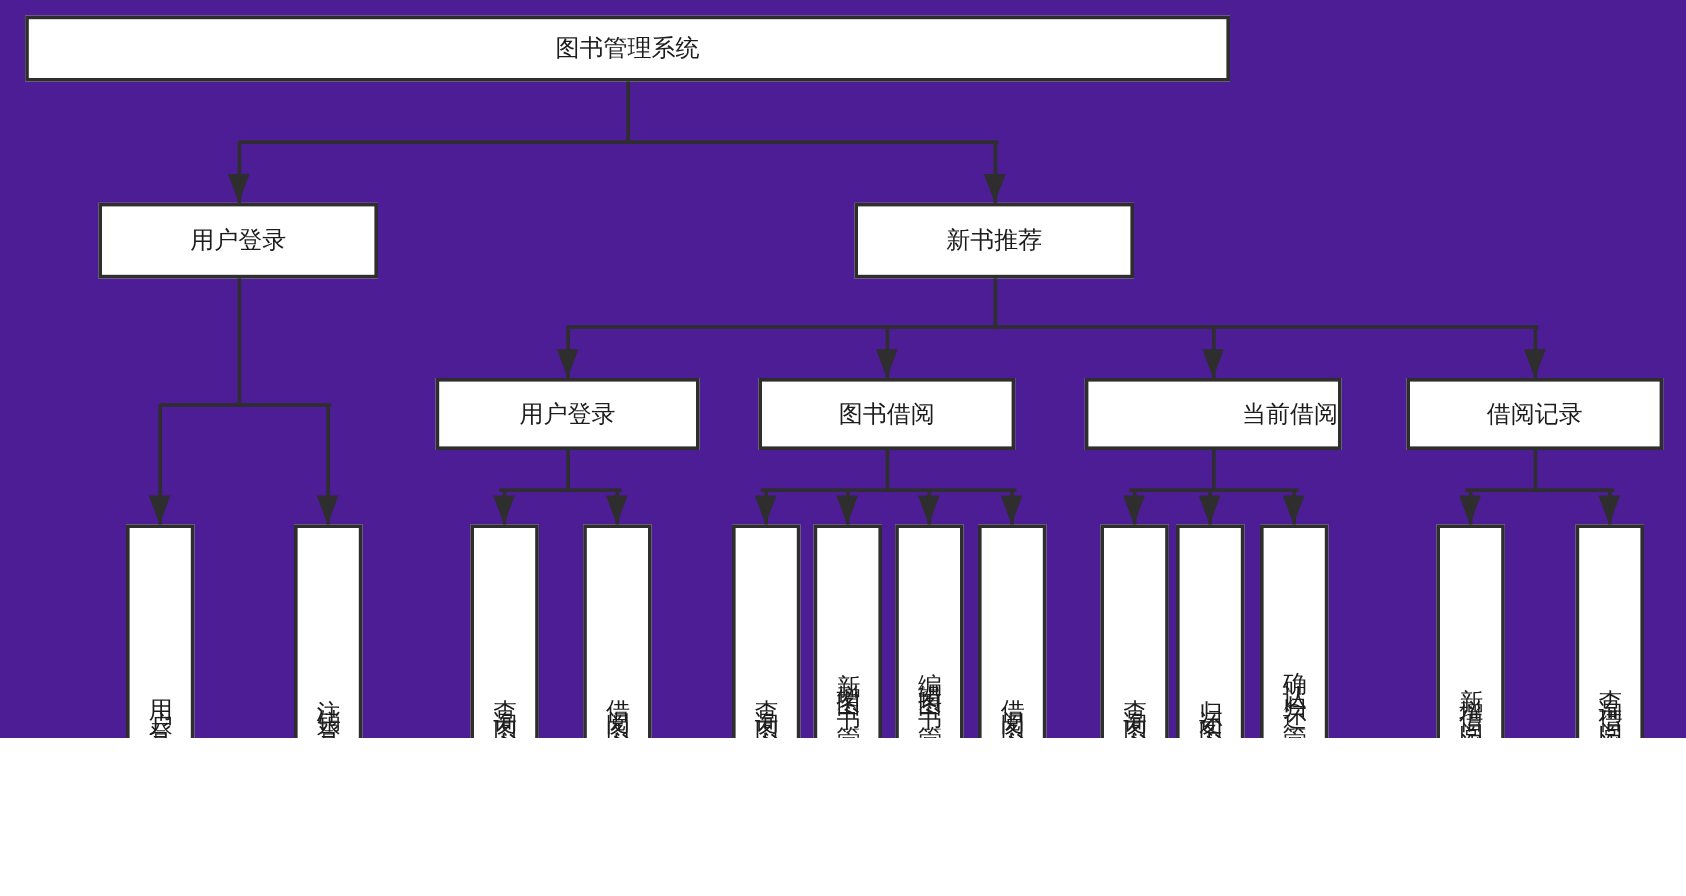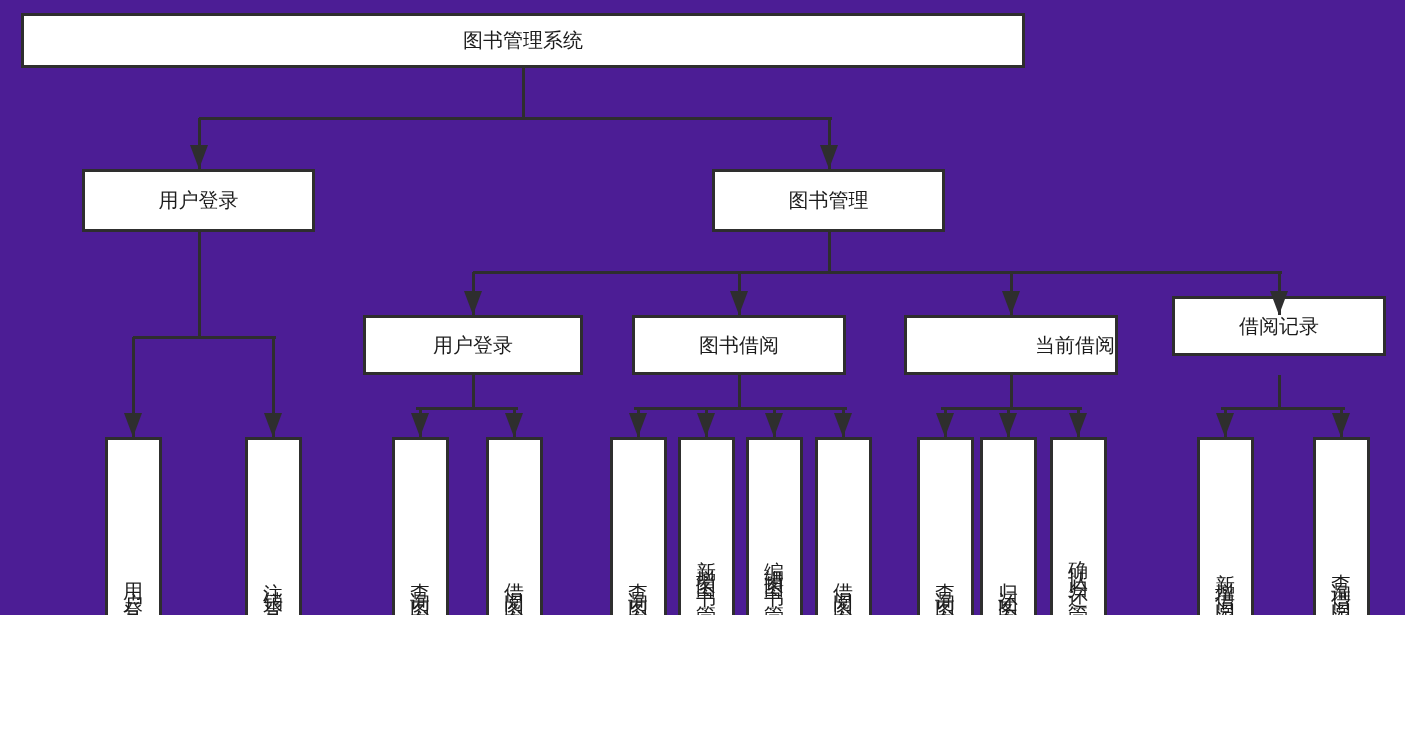--- a/index.html
+++ b/index.html
@@ -35,33 +35,33 @@
 <div class="stage">
 
   <div class="box" style="left:21px;top:13px;width:1004px;height:55px;">
     <span class="label">图书管理系统</span>
   </div>
 
   <div class="box" style="left:82px;top:169px;width:233px;height:63px;">
     <span class="label">用户登录</span>
   </div>
   <div class="box" style="left:712px;top:169px;width:233px;height:63px;">
-    <span class="label">图书管理</span>
+    <span class="label">新书推荐</span>
   </div>
 
   <div class="box" style="left:363px;top:315px;width:220px;height:60px;">
     <span class="label">用户登录</span>
   </div>
   <div class="box" style="left:632px;top:315px;width:214px;height:60px;">
     <span class="label">图书借阅</span>
   </div>
   <div class="box" style="left:904px;top:315px;width:214px;height:60px;justify-content:flex-end;">
     <span class="label">当前借阅</span>
   </div>
-  <div class="box" style="left:1172px;top:296px;width:214px;height:60px;">
+  <div class="box" style="left:1172px;top:315px;width:214px;height:60px;">
     <span class="label">借阅记录</span>
   </div>
 
   <div class="box leaf" style="left:105px;top:437px;width:57px;height:296px;">
     <span class="label">用户登录</span>
   </div>
   <div class="box leaf" style="left:245px;top:437px;width:57px;height:296px;">
     <span class="label">注销登录</span>
   </div>
   <div class="box leaf" style="left:392px;top:437px;width:57px;height:296px;">

